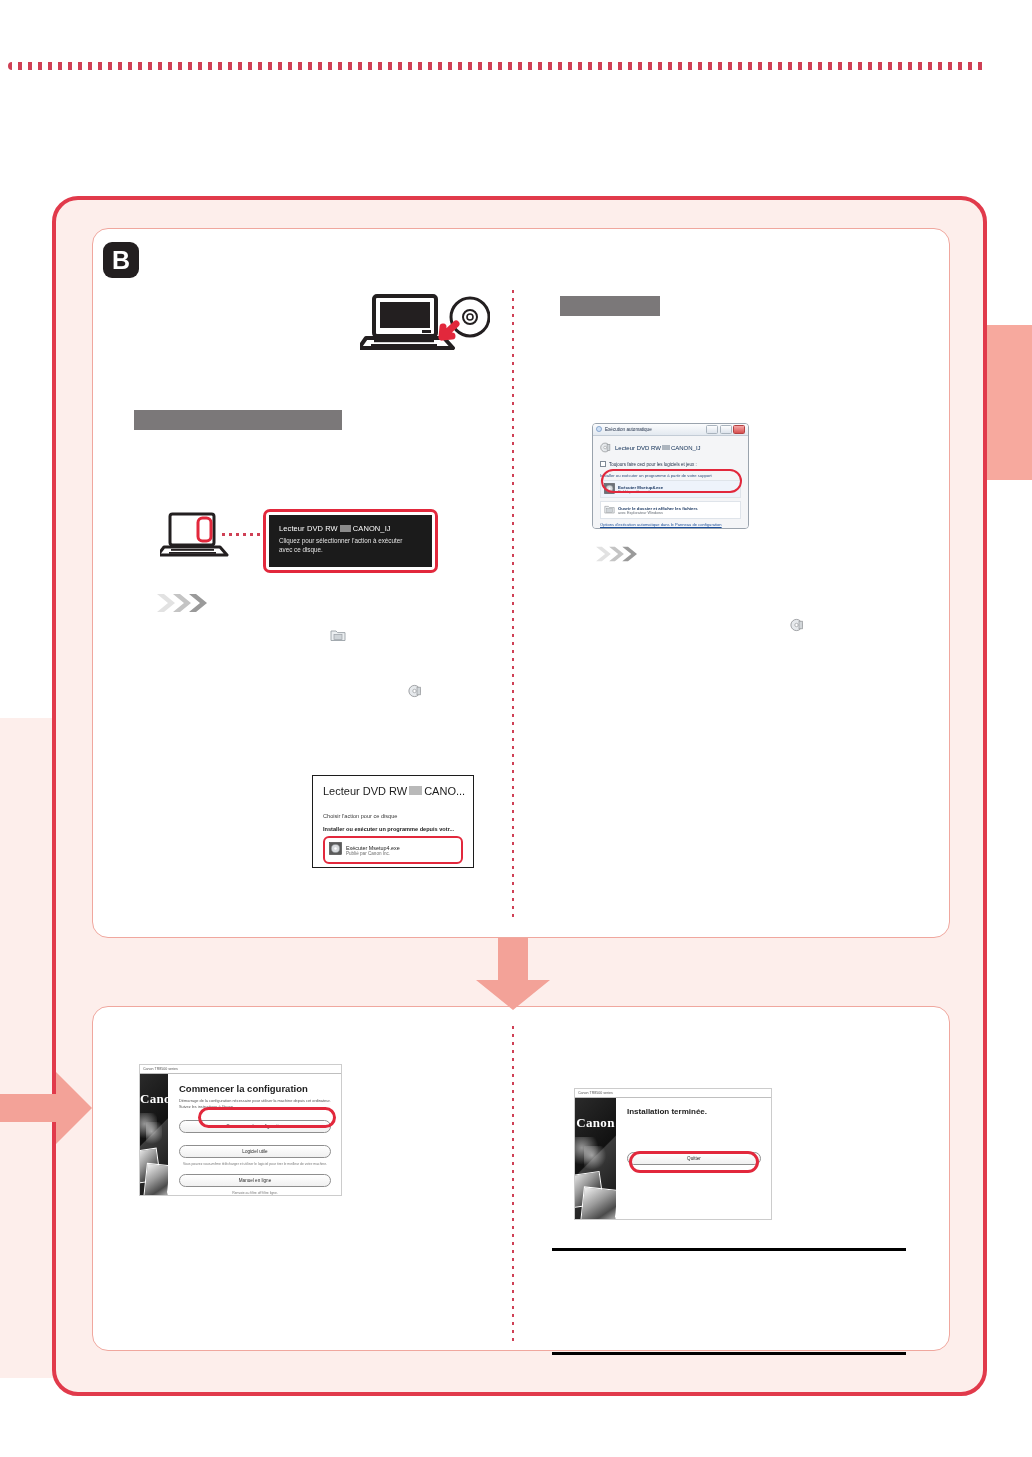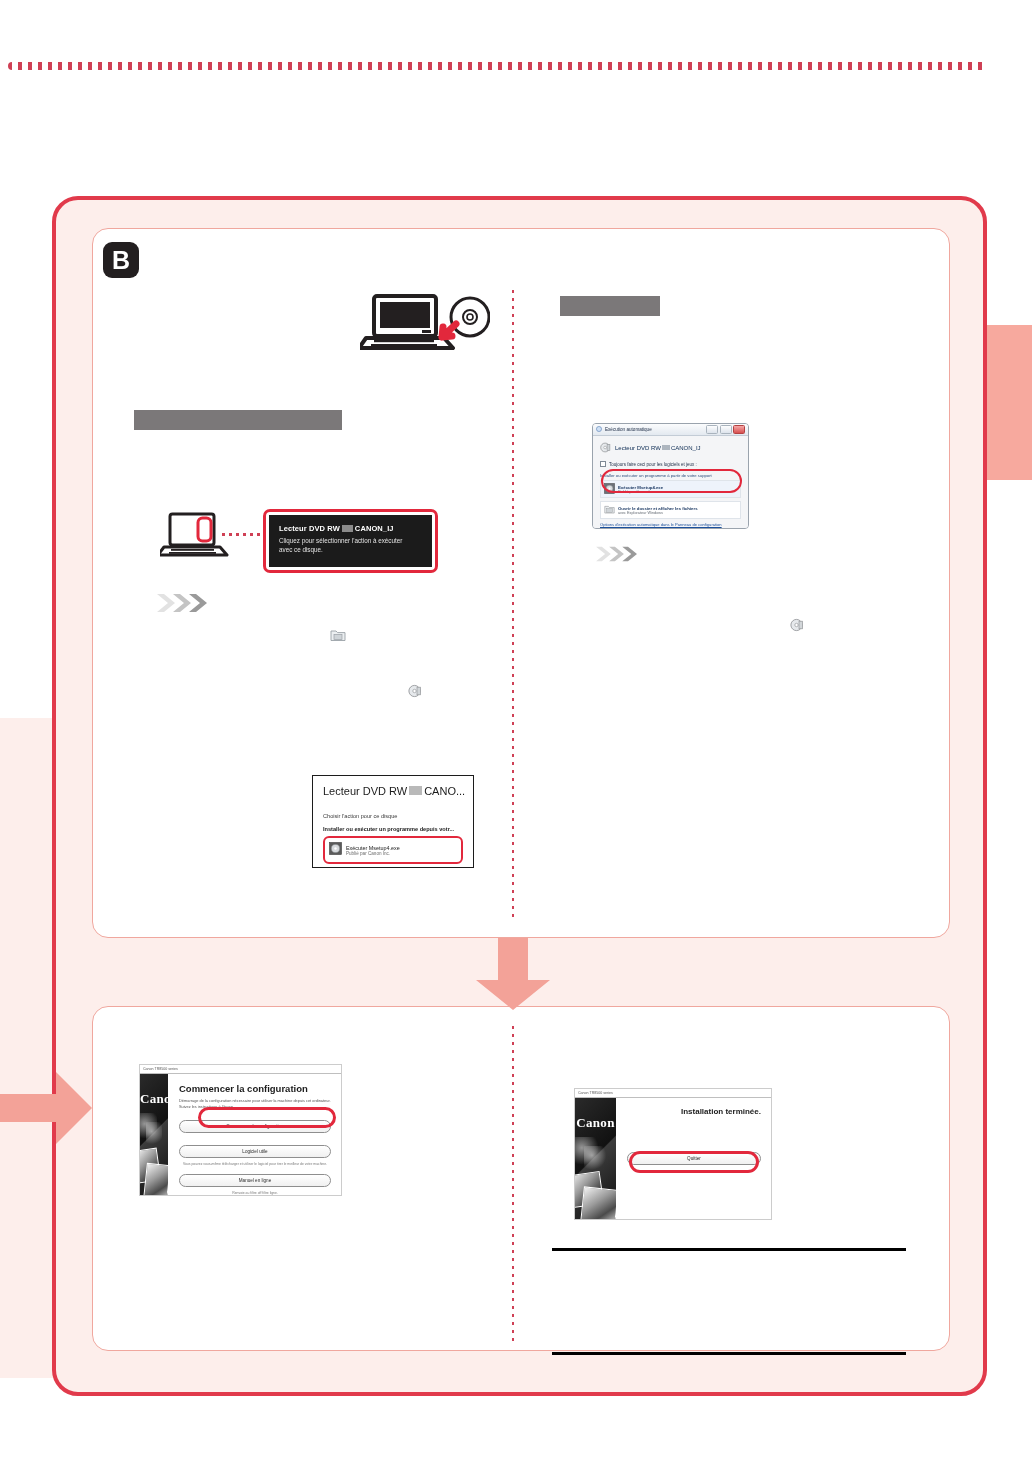--- a/index.html
+++ b/index.html
@@ -152,21 +152,21 @@
   .toast {
     width: 100%;
     height: 100%;
     background: #1b1b1b;
     color: #ffffff;
     box-sizing: border-box;
     padding: 9px 10px 0 10px;
   }
   .toast-title {
     font-size: 7.5px;
-    font-weight: bold;
+    font-weight: normal;
     letter-spacing: 0.1px;
     margin-bottom: 3px;
     white-space: nowrap;
   }
   .toast-title .blk {
     display: inline-block;
     width: 11px;
     height: 7px;
     background: #8b8b8b;
     vertical-align: -1px;
@@ -632,21 +632,21 @@
   <div class="shot-titlebar">Canon TR8500 series</div>
   <div class="shot-body">
     <div class="shot-art">
       <div class="canon-word">Canon</div>
       <div class="blob" style="left:-8%;top:32%;width:70%;height:26%;"></div>
       <div class="blob" style="left:22%;top:40%;width:55%;height:22%;"></div>
       <div class="photo" style="left:-10%;top:62%;width:70%;height:26%;"></div>
       <div class="photo" style="left:18%;top:74%;width:80%;height:28%;transform:rotate(6deg);"></div>
     </div>
     <div class="shot-main">
-      <div class="shot-h1" style="font-size:8px;text-align:right;">Installation terminée.</div>
+      <div class="shot-h1" style="font-size:8px;">Installation terminée.</div>
       <div class="pill w-mid" style="margin-top:36px;">Quitter</div>
     </div>
   </div>
   <div class="ring-oval" style="left:54px; top:62px; width:130px; height:22px;"></div>
 </div>
 
 <div class="rule-black rule-1"></div>
 <div class="rule-black rule-2"></div>
 
 </body></html>

